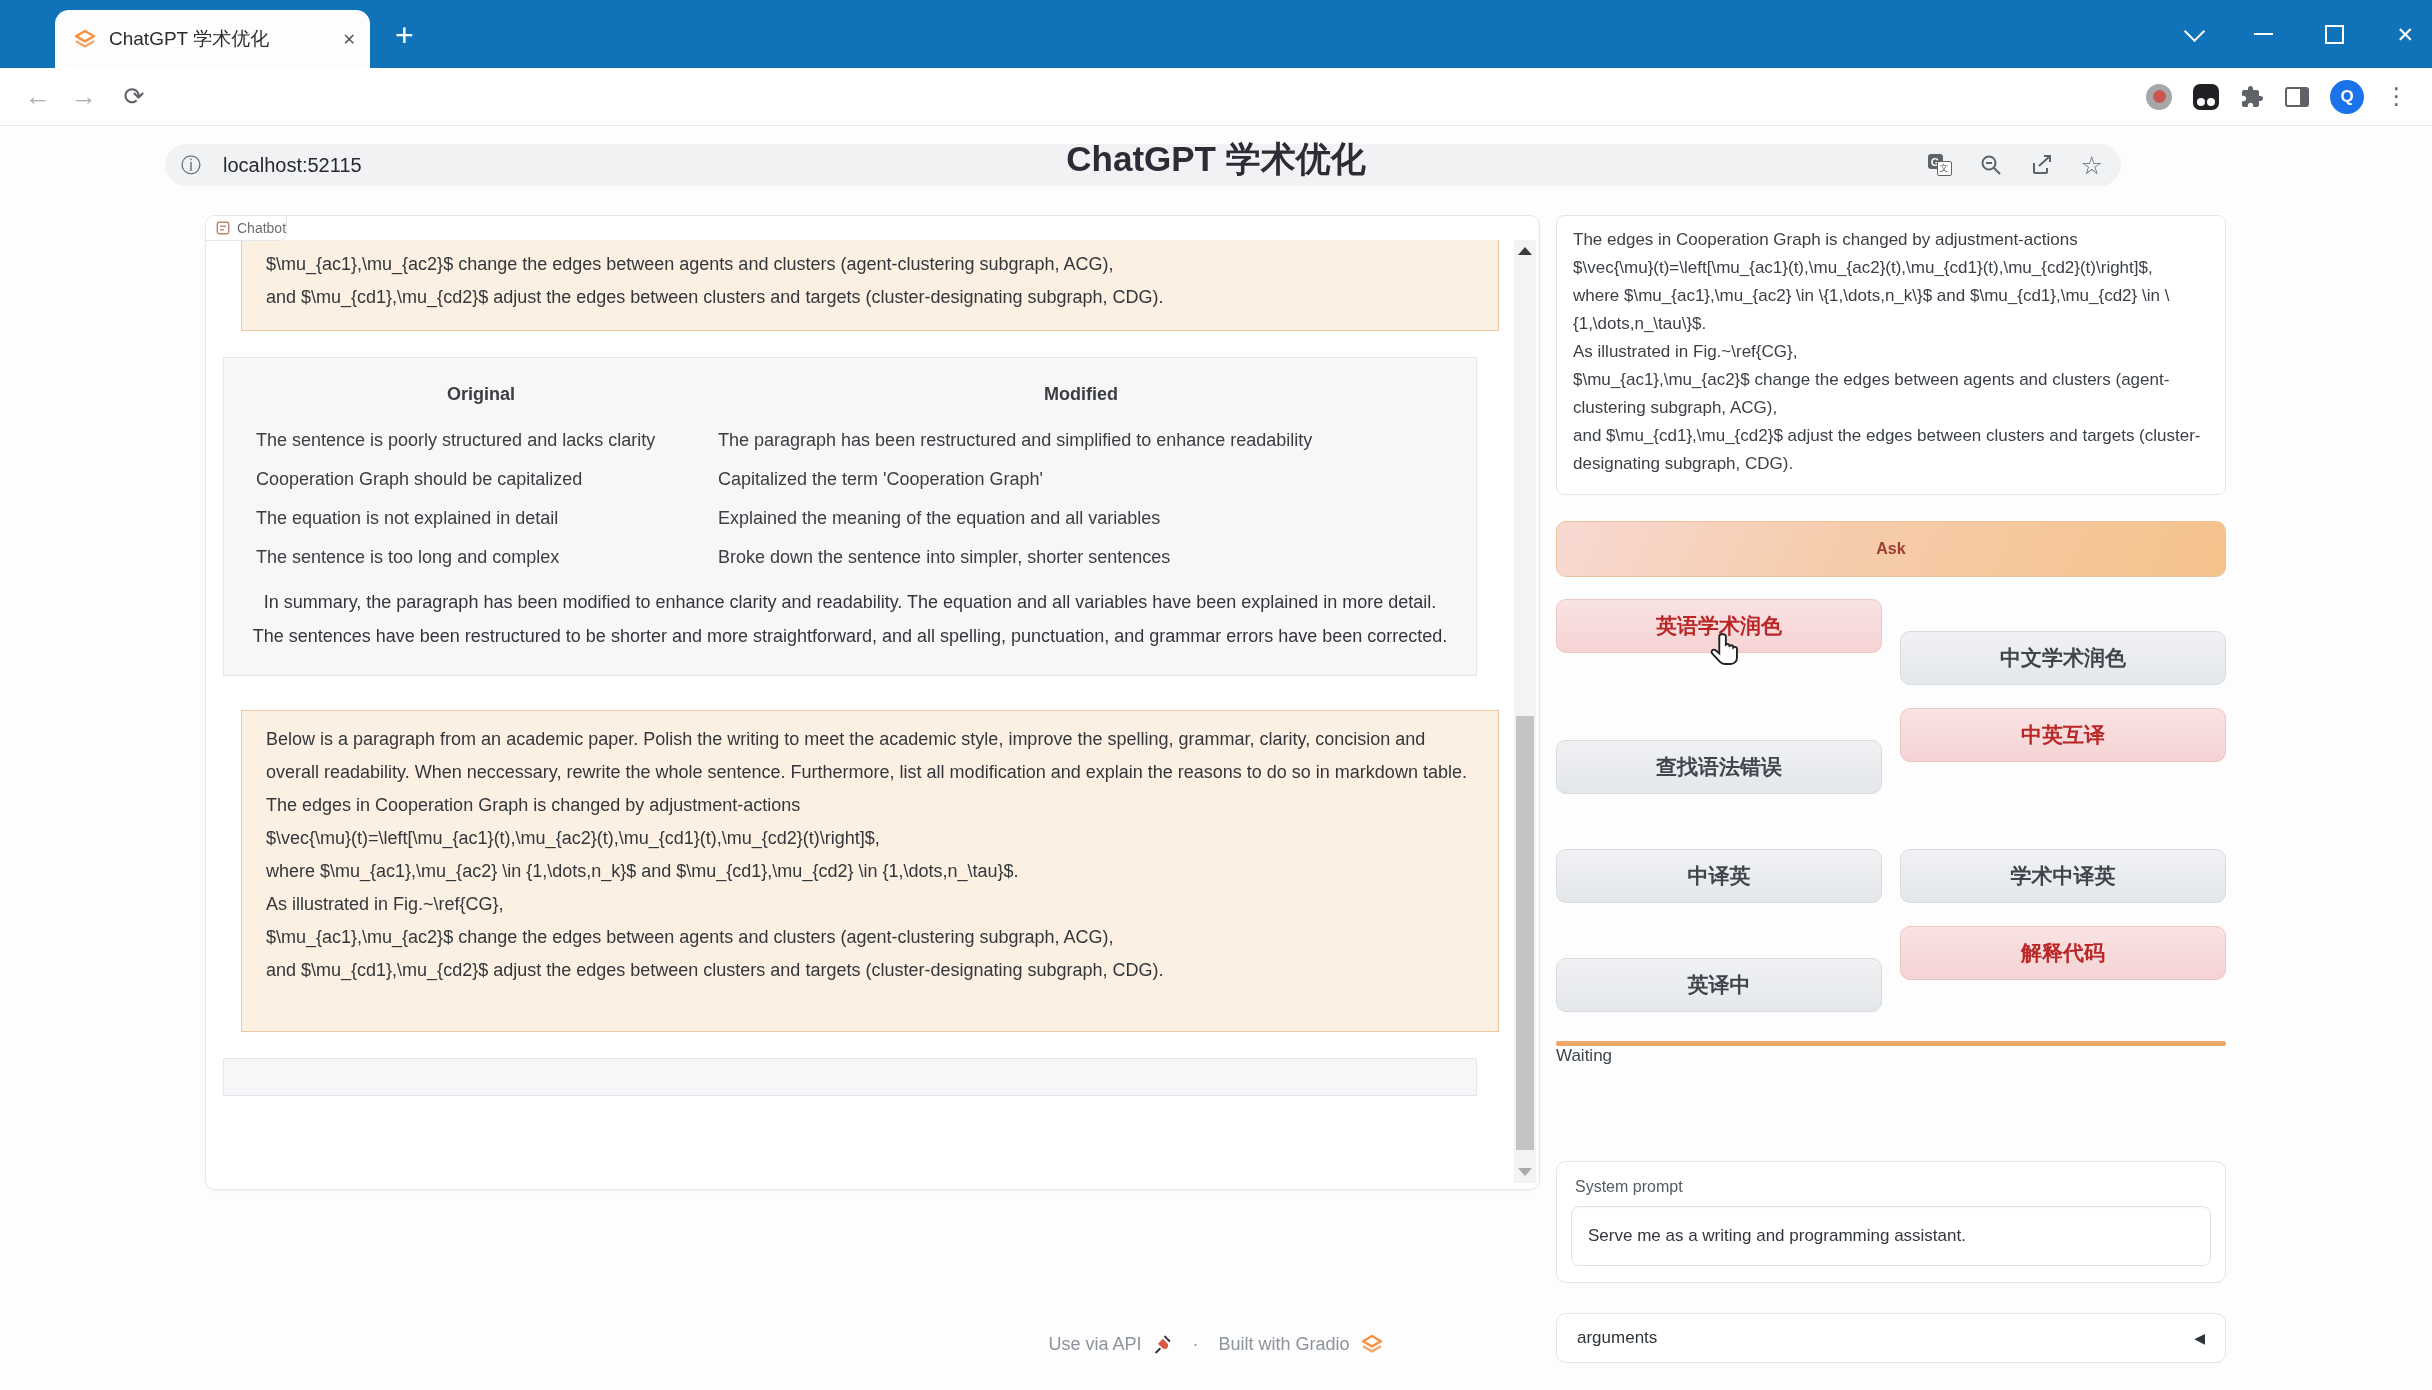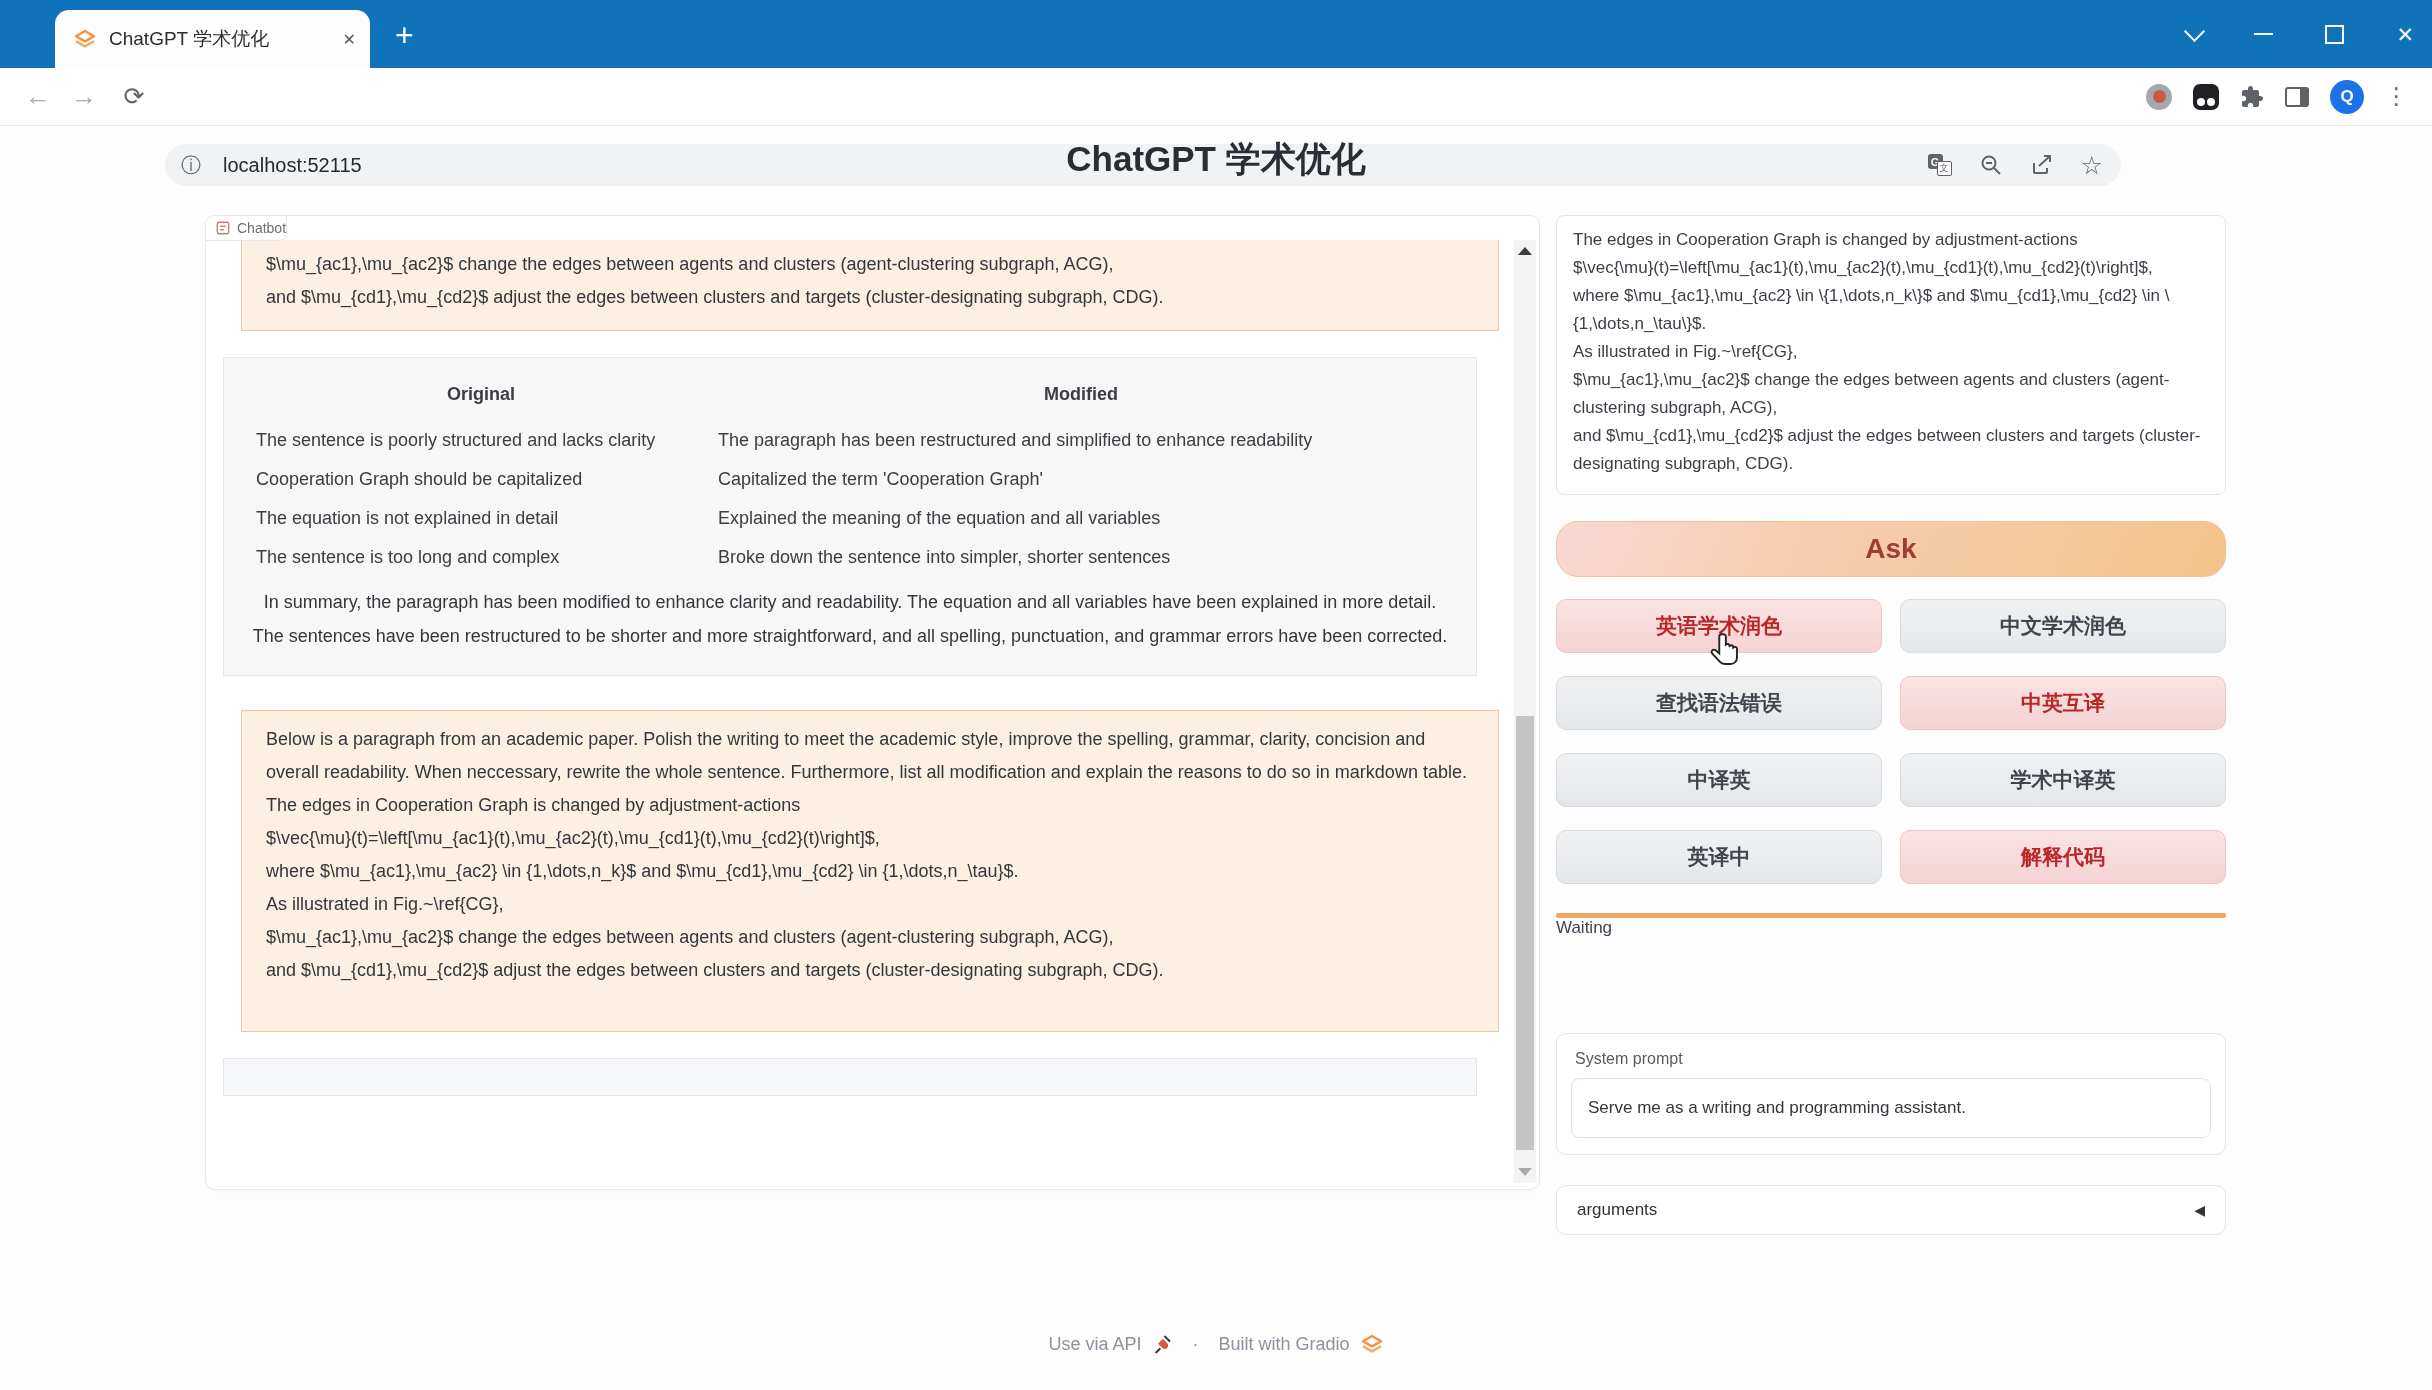--- a/index.html
+++ b/index.html
@@ -75,27 +75,27 @@
   .sb-up{position:absolute;top:7px;left:4px;width:0;height:0;border-left:7px solid transparent;border-right:7px solid transparent;
          border-bottom:8px solid #3c3c3c;}
   .sb-thumb{position:absolute;left:2px;right:2px;top:50.5%;height:46%;background:#c3c4c6;}
   .sb-down{position:absolute;bottom:7px;left:4px;width:0;height:0;border-left:7px solid transparent;border-right:7px solid transparent;
          border-top:8px solid #a9abad;}
 
   
   .rcol{position:absolute;left:1556px;top:215px;width:670px;}
   .ta-box{height:280px;border:1px solid #e3e5e8;border-radius:8px;background:#fff;box-sizing:border-box;
           padding:10px 16px;font-size:17px;line-height:28px;color:#3b3f46;white-space:pre-wrap;overflow:hidden;}
-  .ask-btn{margin-top:26px;width:100%;height:56px;border-radius:22px;border:1px solid #eec29a;
+  .ask-btn{margin-top:26px;width:100%;height:56px;border-radius:10px;border:1px solid #eec29a;
            background:linear-gradient(113deg,#f8d8d3 0%,#f6cdae 38%,#f4c28b 100%);
-           font-size:28px;font-weight:700;color:#a03c34;display:flex;align-items:center;justify-content:center;cursor:pointer;}
+           font-size:16px;font-weight:700;color:#a03c34;display:flex;align-items:center;justify-content:center;cursor:pointer;}
   .fn-grid{margin-top:22px;display:grid;grid-template-columns:1fr 1fr;column-gap:18px;row-gap:23px;}
   .fn-btn{height:54px;border-radius:10px;font-size:21px;font-weight:700;display:flex;align-items:center;justify-content:center;
           cursor:pointer;box-sizing:border-box;font-family:inherit;}
-  .fn-btn.gray{background:linear-gradient(180deg,#f0f1f3,#e4e7ea);border:1px solid #d8dbdf;color:#40454d;}
+  .fn-btn.gray{background:linear-gradient(180deg,#f0f1f3,#e4e7ea);border:1px solid #d8dbdf;color:#40454d;margin-top:32px;}
   .fn-btn.pink{background:linear-gradient(180deg,#fae3e3,#f5d3d4);border:1px solid #edc5c4;color:#ba2626;}
   .hr-orange{margin-top:29px;height:5px;background:#efa765;border-radius:2px;}
   .status{font-size:17px;color:#3f4650;}
   .sys-box{margin-top:95px;border:1px solid #e3e5e8;border-radius:10px;background:#fff;padding:14px 14px 16px;box-sizing:border-box;}
   .sys-label{font-size:16px;color:#555b63;margin:2px 0 10px 4px;}
   .sys-input{border:1px solid #e0e2e6;border-radius:8px;height:58px;padding:0 16px;font-size:17px;color:#33373d;
              display:flex;align-items:center;box-shadow:inset 0 1px 2px rgba(0,0,0,.03);}
   .accordion{margin-top:30px;border:1px solid #e3e5e8;border-radius:10px;background:#fff;height:50px;padding:0 20px;
              display:flex;align-items:center;justify-content:space-between;font-size:17px;color:#2f3439;cursor:pointer;box-sizing:border-box;}
   .acc-arrow{font-size:14px;color:#2f3439;}

